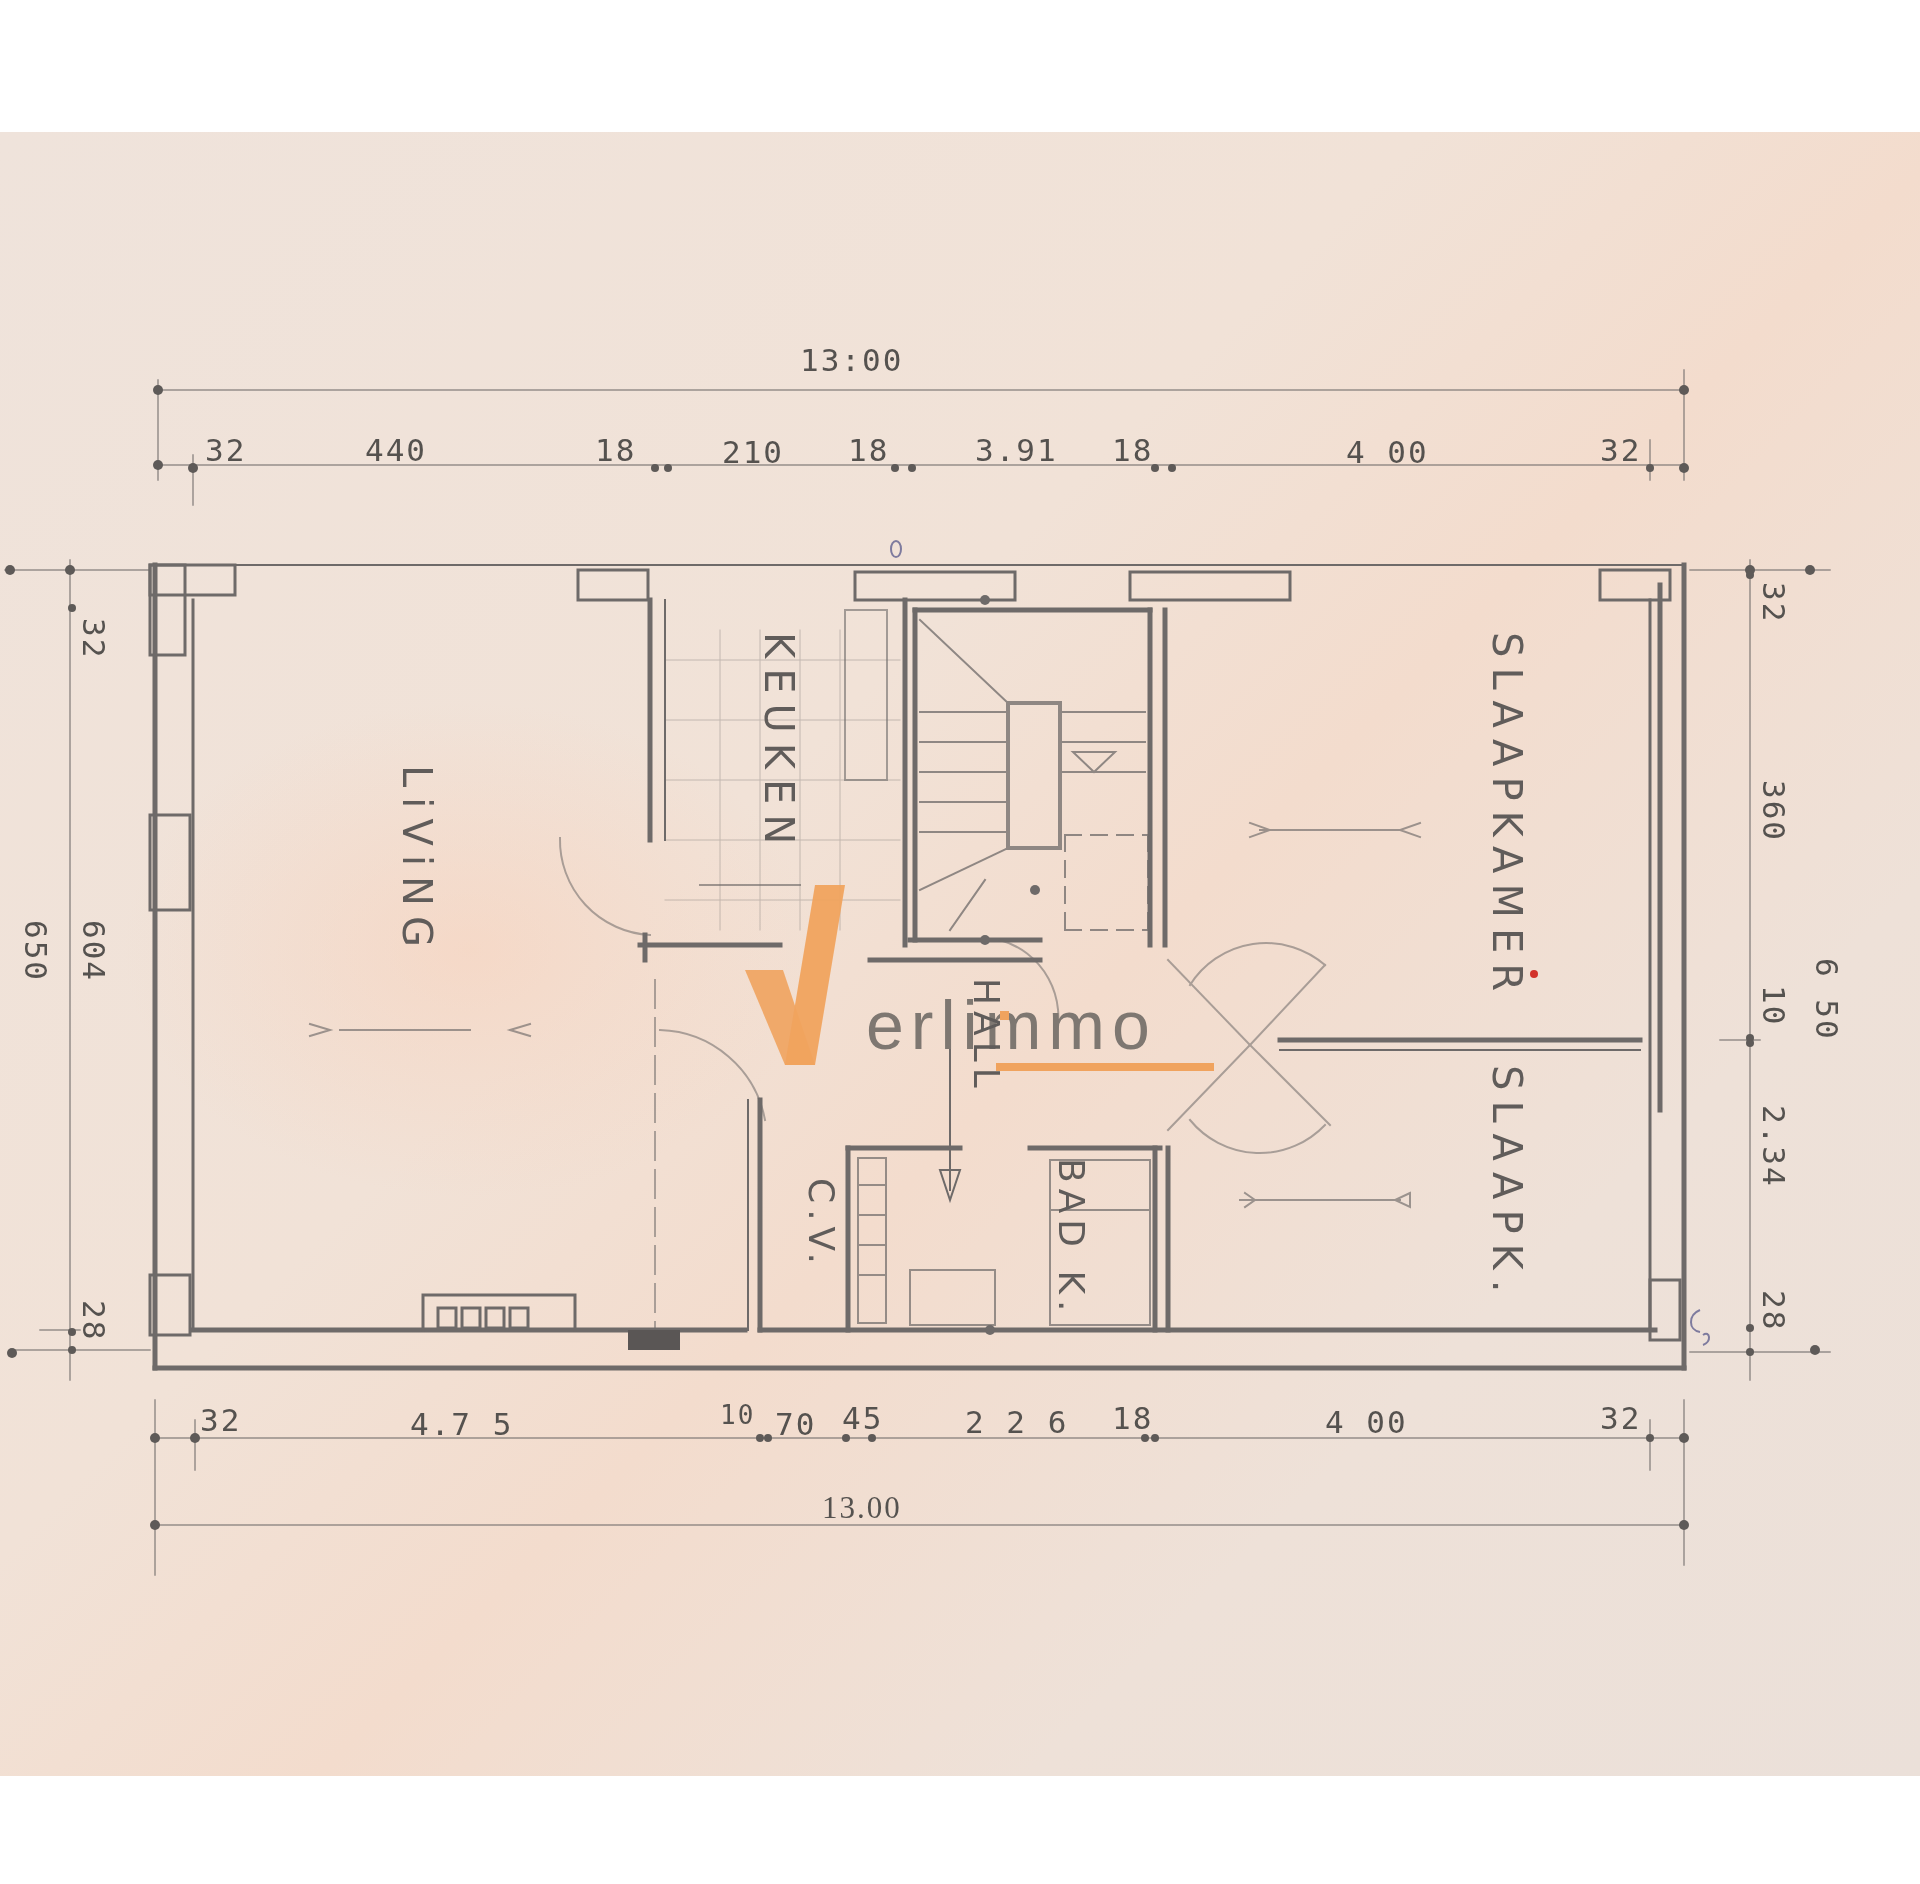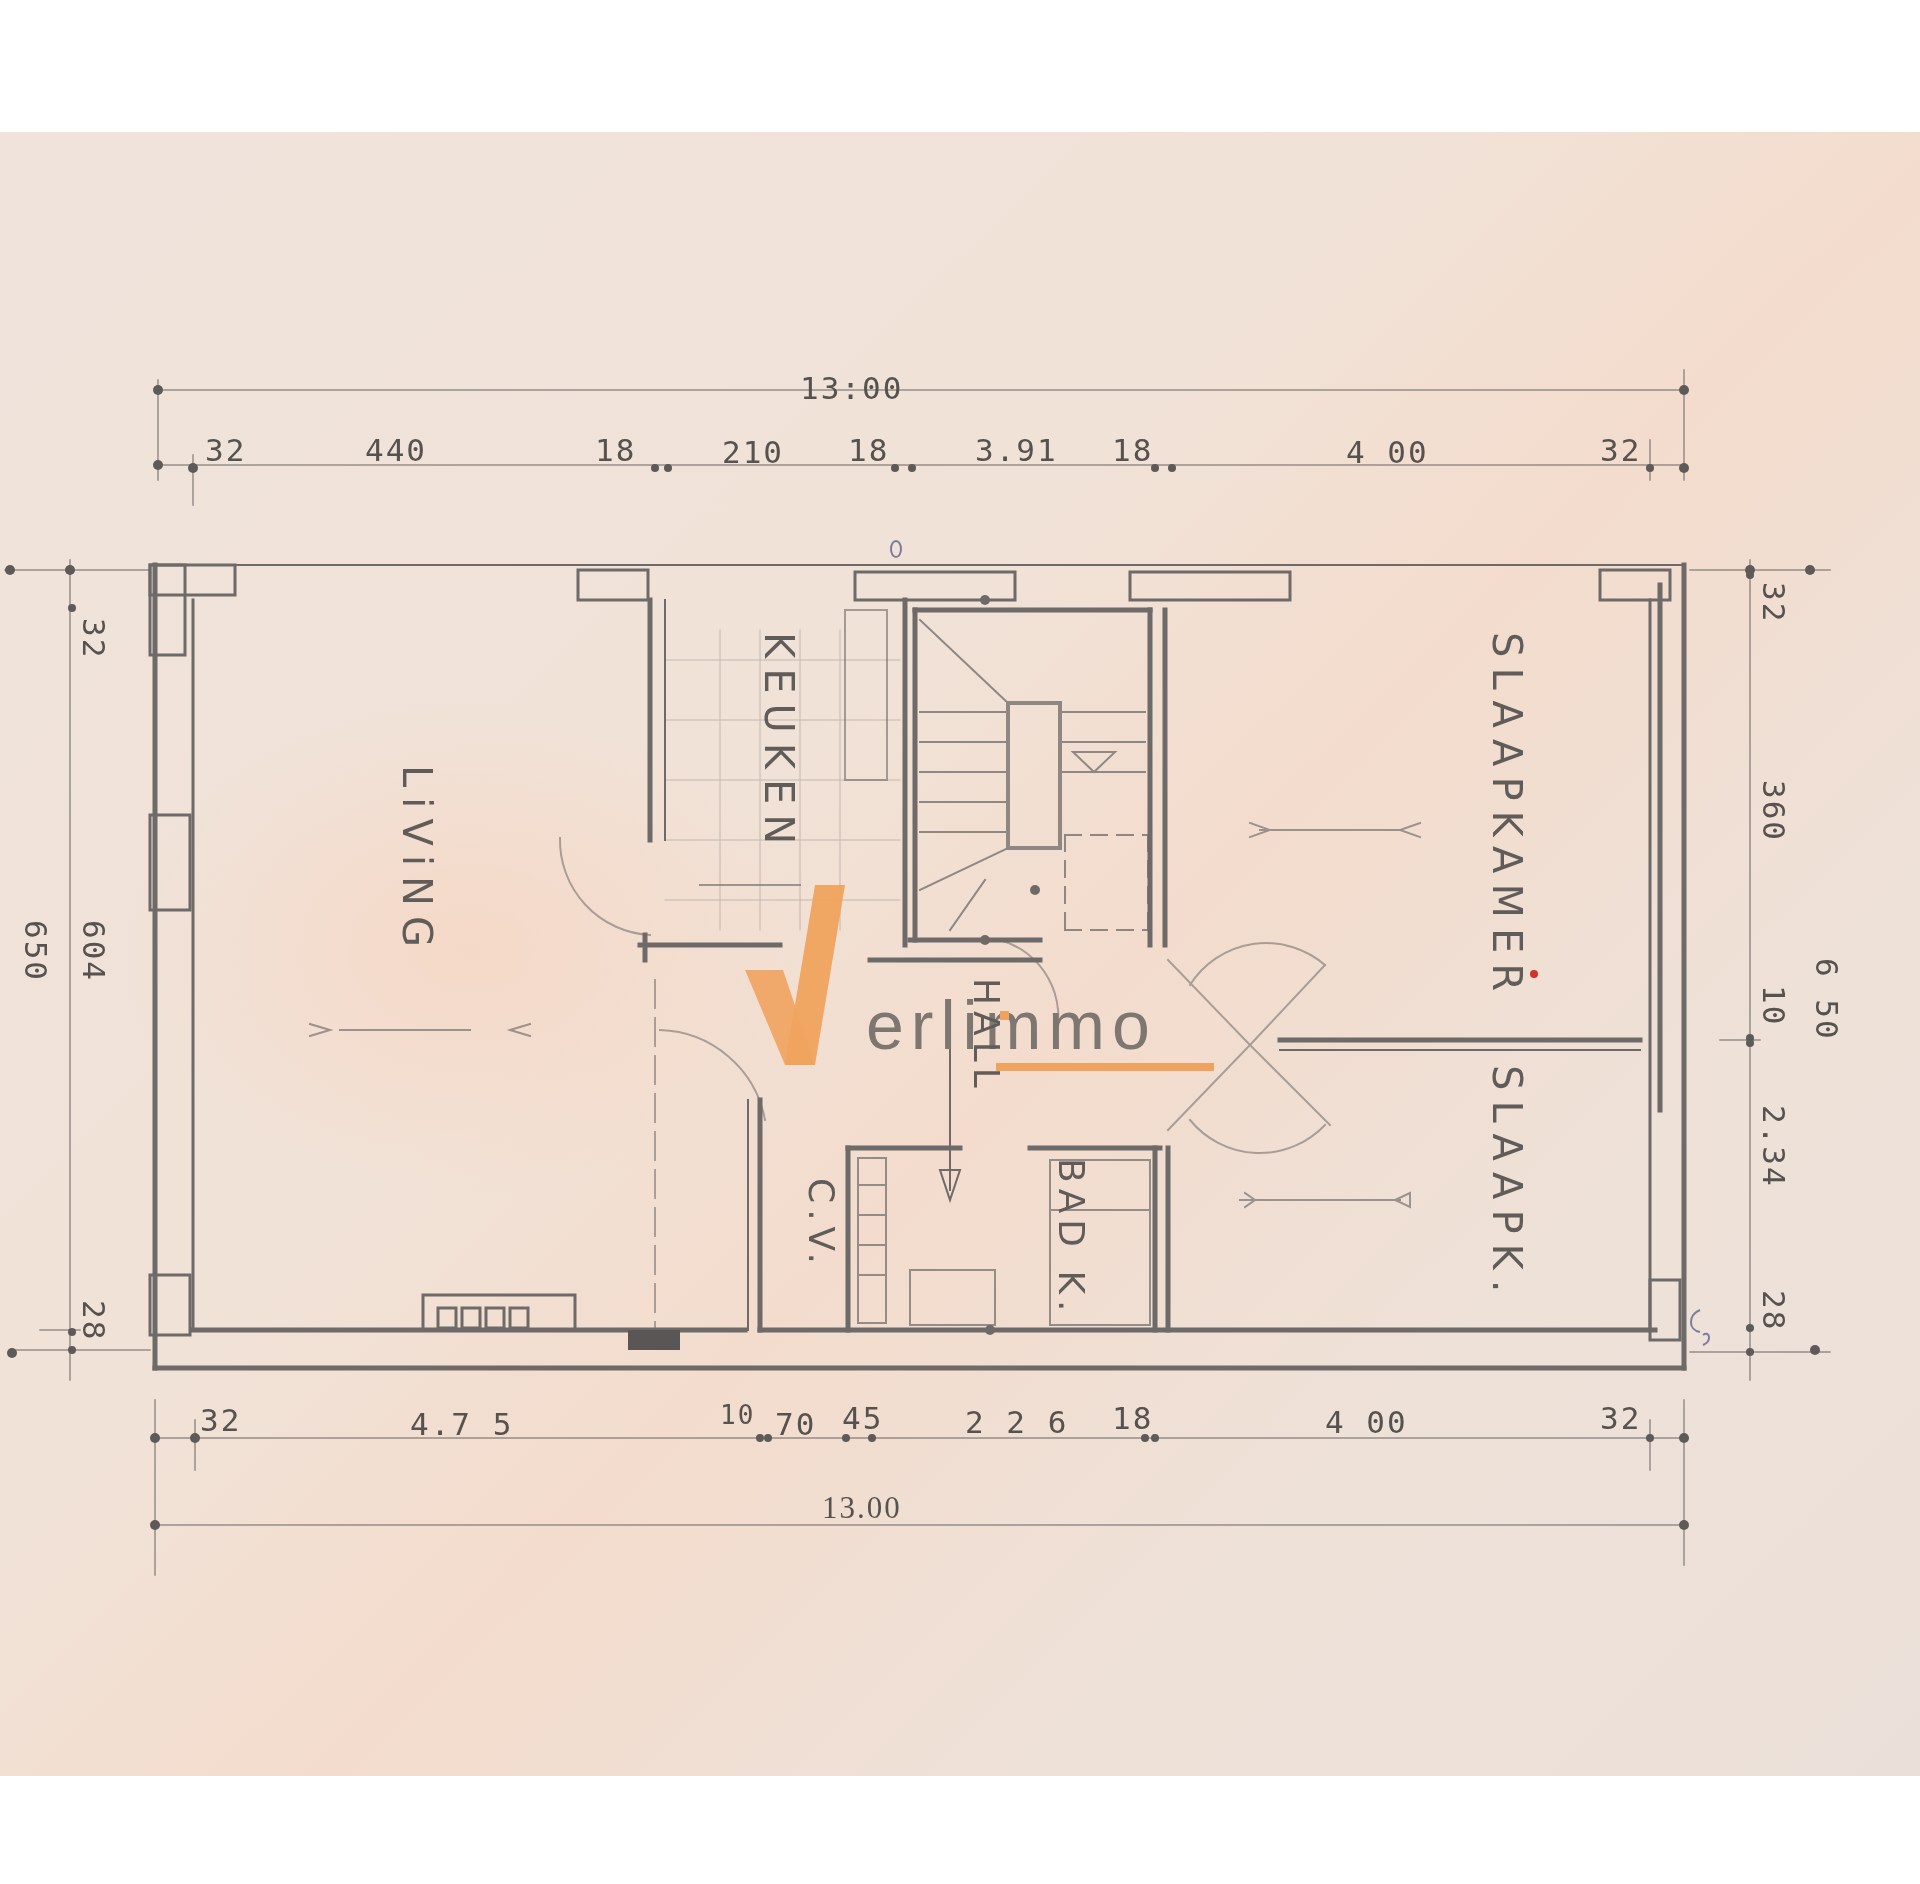--- a/index.html
+++ b/index.html
@@ -268,21 +268,21 @@
   <div class="logo" style="left:738px;top:880px;">
     <span class="logo-text">erlimmo</span>
     <div class="logo-dot"></div>
     <div class="logo-underline"></div>
   </div>
 </div>
 
 <div class="red-dot"></div>
 
 <div>
-  <span class="dim" style="left:800px;top:342px;margin-top:28px;">13:00</span>
+  <span class="dim" style="left:800px;top:342px;">13:00</span>
   <span class="dim" style="left:205px;top:432px;">32</span>
   <span class="dim" style="left:365px;top:432px;">440</span>
   <span class="dim" style="left:595px;top:432px;">18</span>
   <span class="dim" style="left:722px;top:434px;">210</span>
   <span class="dim" style="left:848px;top:432px;">18</span>
   <span class="dim" style="left:975px;top:432px;">3.91</span>
   <span class="dim" style="left:1112px;top:432px;">18</span>
   <span class="dim" style="left:1346px;top:434px;">4 00</span>
   <span class="dim" style="left:1600px;top:432px;">32</span>
 </div>

